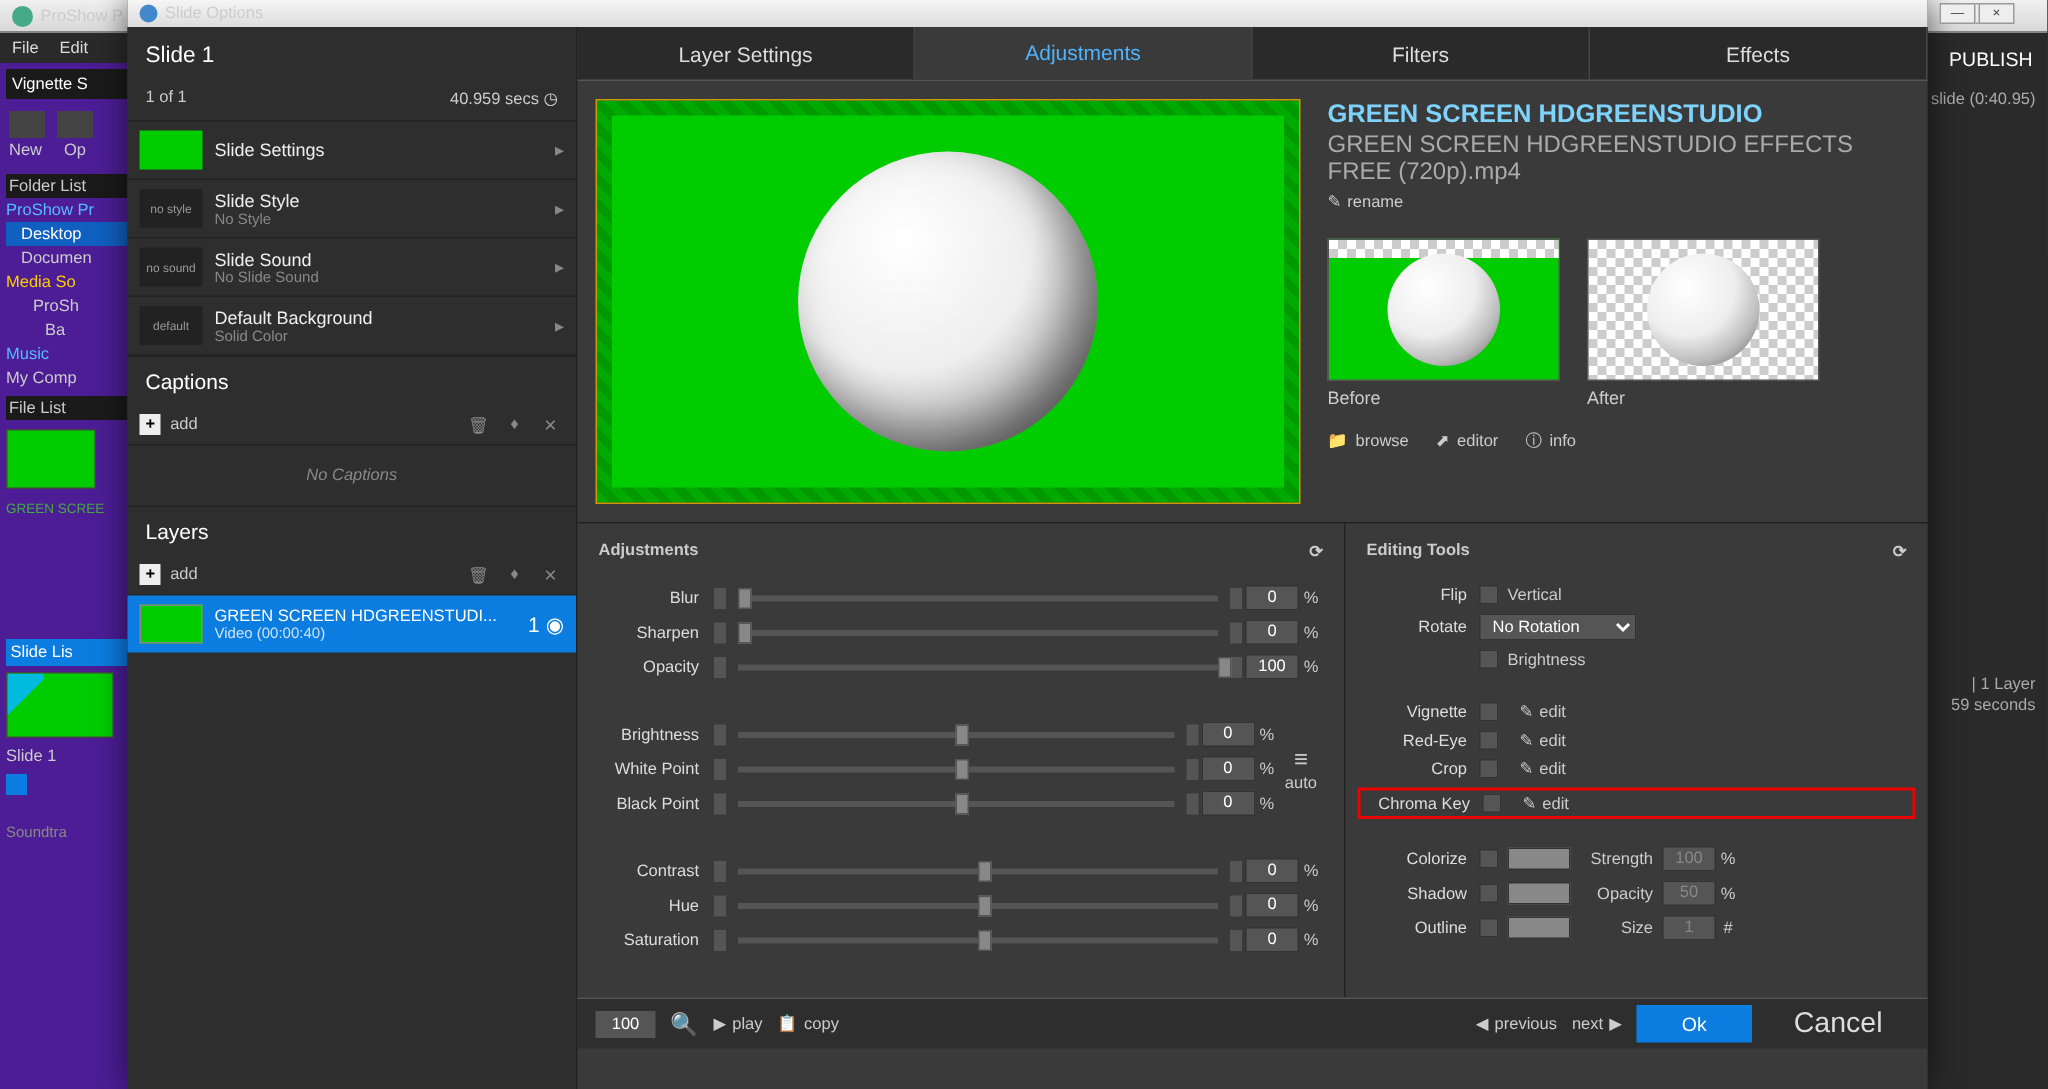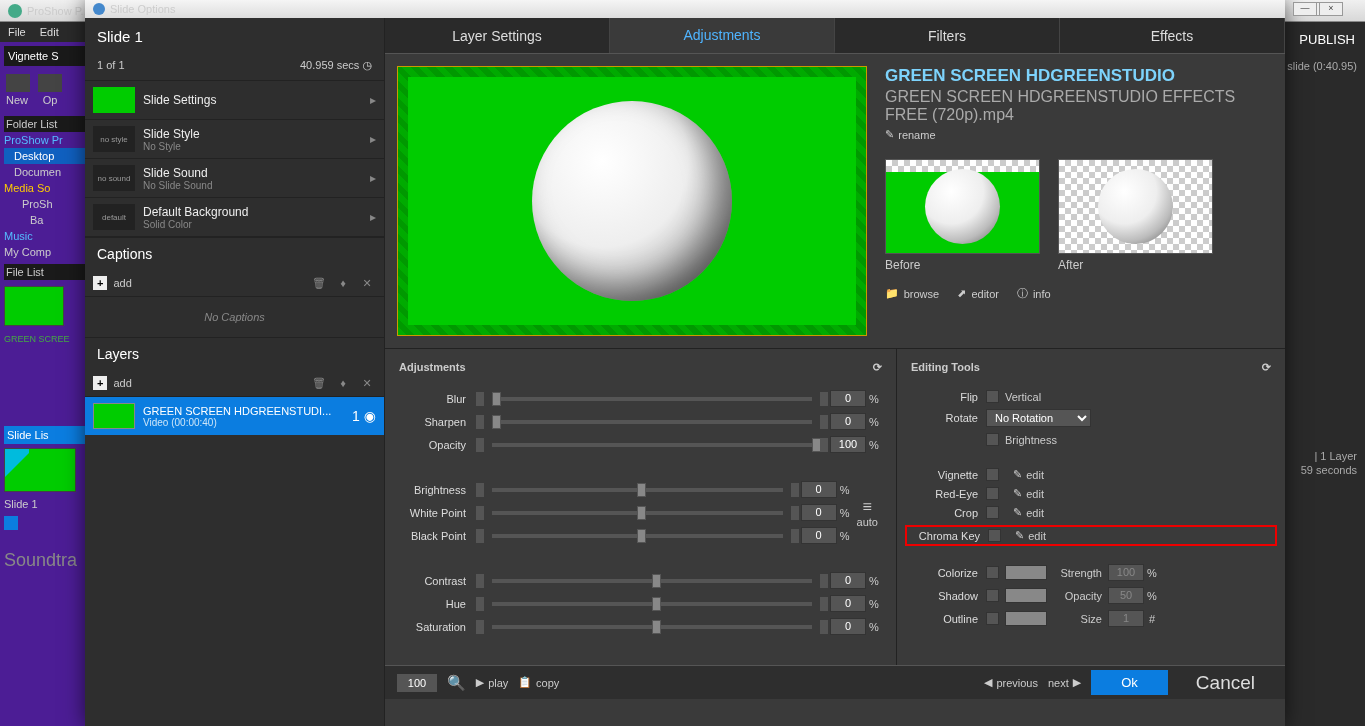--- a/index.html
+++ b/index.html
@@ -139,21 +139,21 @@
     <div style="width:60px;height:40px;background:#0c0;margin:6px 0;border:1px solid #444"></div>
     <div style="color:#4a4;font-size:9px">GREEN SCREE</div>
     <div style="height:80px"></div>
     <div style="background:#0b7de0;padding:3px;color:#fff">Slide Lis</div>
     <div class="bg-slide">
         <div class="corner"></div>
       </div>
     <div>Slide 1</div>
     <div style="width:14px;height:14px;background:#0b7de0;margin-top:4px"></div>
     <div style="height:18px"></div>
-    <div style="font-size:18px;color:#888">Soundtra</div>
+    <div style="font-size:10px;color:#888">Soundtra</div>
   </div>
 </div>
 
 <div class="bg-right">
 </div>
 <div class="publish">PUBLISH</div>
 <div style="position:absolute;right:8px;top:60px;color:#aaa;z-index:1">slide (0:40.95)</div>
 <div style="position:absolute;right:8px;top:450px;color:#aaa;z-index:1">| 1 Layer</div>
 <div style="position:absolute;right:8px;top:464px;color:#aaa;z-index:1">59 seconds</div>
 <div style="position:absolute;right:22px;top:2px;z-index:20;display:flex;gap:2px">

